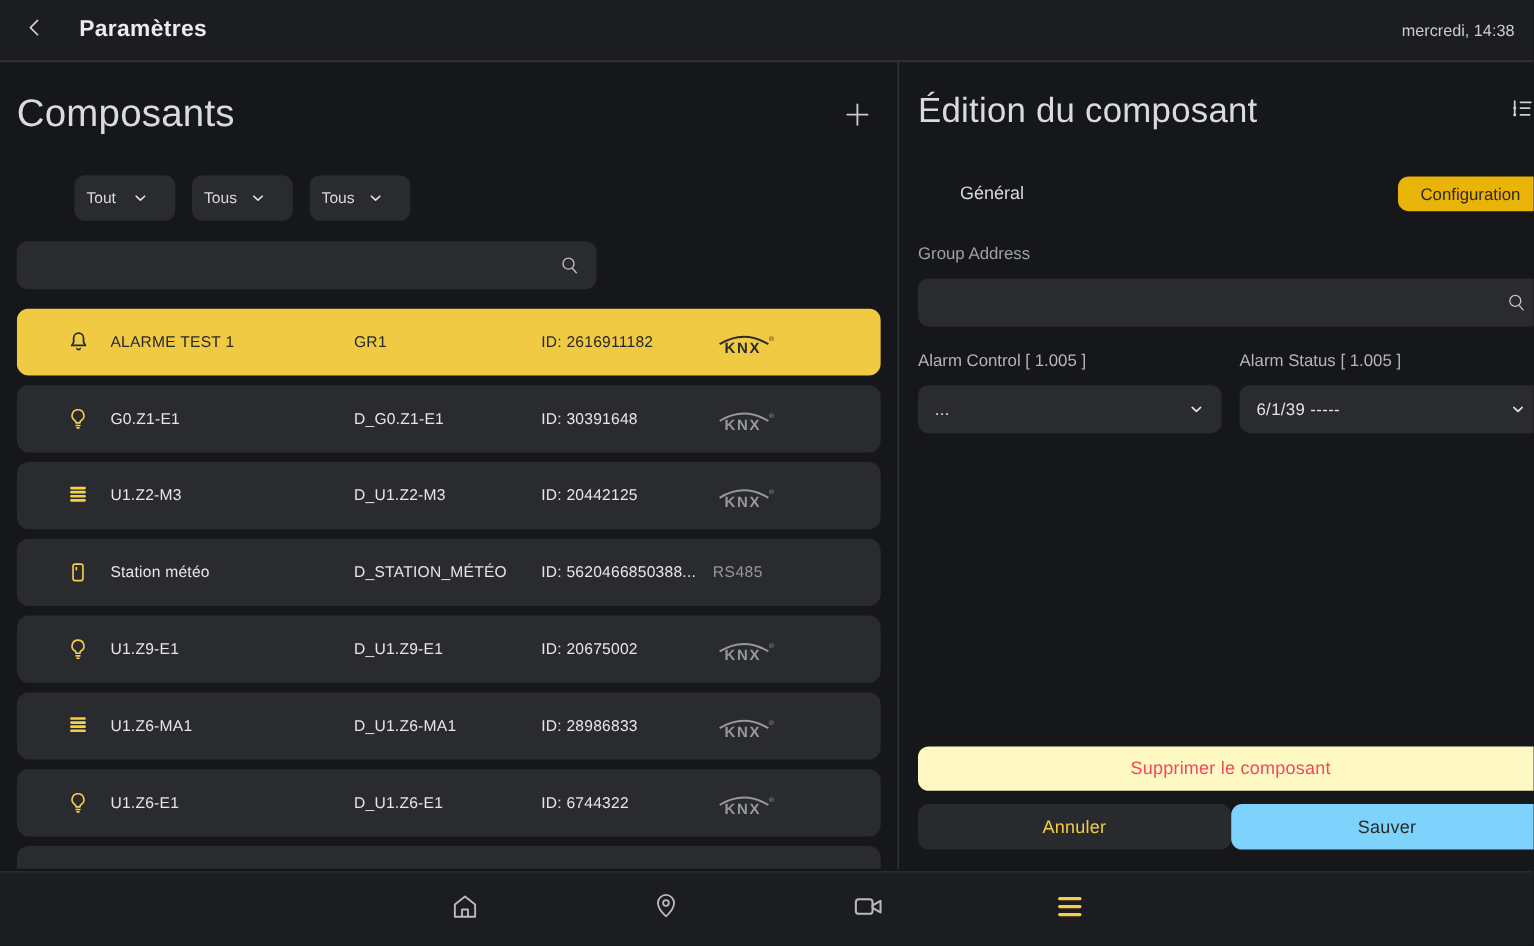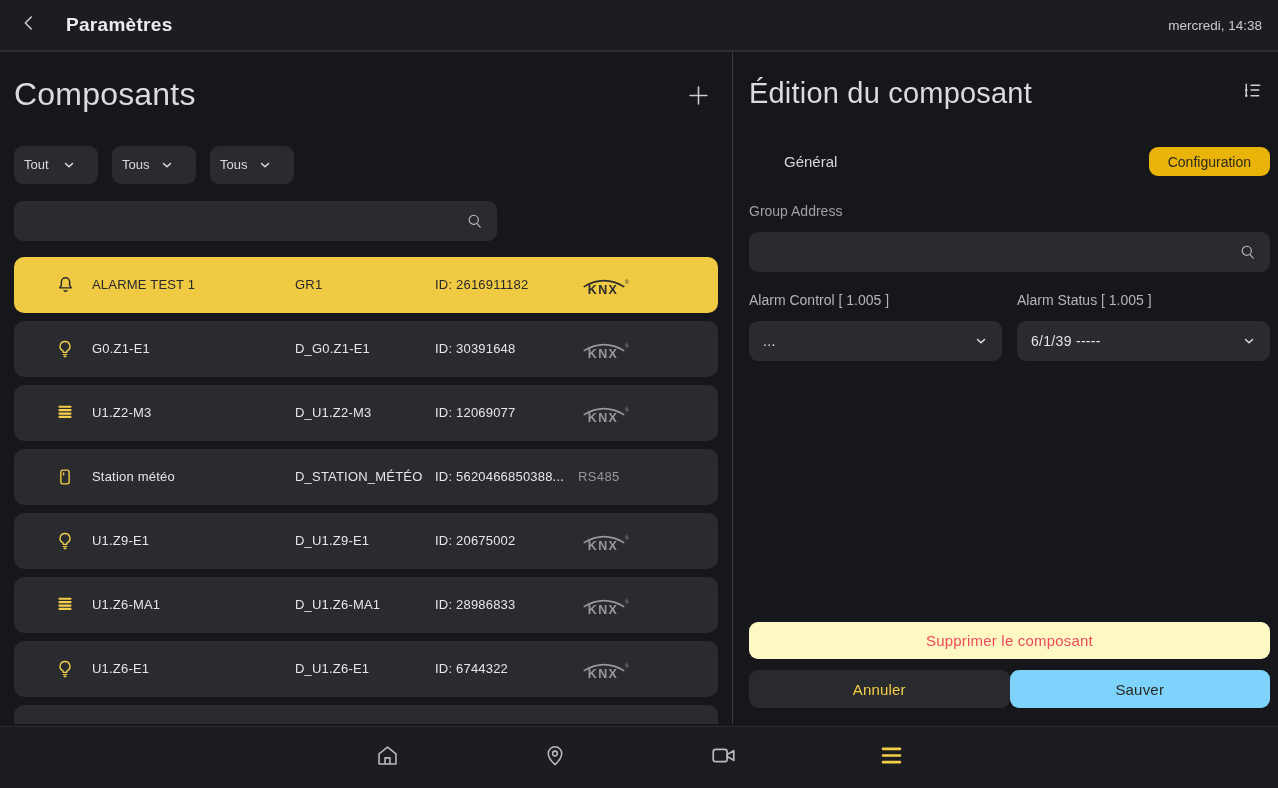--- a/index.html
+++ b/index.html
@@ -28,21 +28,21 @@
     width:808px; border-right:1px solid #3a3b40;
     padding:22px 14px 0 14px; display:flex; flex-direction:column;
   }
   .right-panel { flex:1; padding:22px 16px 16px 16px; display:flex; flex-direction:column; }
 
   
   .panel-head { display:flex; align-items:flex-start; justify-content:space-between; height:48px; }
   .panel-title { font-size:32px; font-weight:400; color:#dadbde; letter-spacing:.2px; line-height:40px; }
   .plus-btn { color:#c9cacc; margin-top:8px; margin-right:6px; cursor:pointer; }
 
-  .filters { display:flex; gap:14px; margin-top:24px; height:38px; }
+  .filters { display:flex; gap:14px; margin-top:24px; height:38px;margin-left:48px; }
   .filter {
     width:84px; height:38px; background:#2a2b2f; border-radius:9px;
     display:flex; align-items:center; padding:0 10px; cursor:pointer;
   }
   .filter-label { font-size:13px; color:#d8d9db; width:32px; overflow:hidden; white-space:nowrap; }
   .filter .chev { margin-left:6px; color:#e3e4e6; display:flex; }
 
   .searchbox {
     margin-top:17px; width:483px; height:40px; background:#2a2b2f;
     border-radius:9px; display:flex; align-items:center; padding:0 12px;
@@ -60,21 +60,21 @@
   .row {
     flex:none; height:56px; background:#2a2b2f; border-radius:10px;
     display:flex; align-items:center; padding-left:40px; padding-right:10px;
     cursor:pointer;
   }
   .row.selected { background:#f1ca43; color:#27282c; }
   .row-icon { width:24px; color:#f5cf4a; display:flex; align-items:center; }
   .row.selected .row-icon { color:#27282c; }
   .row-name { margin-left:14px; width:203px; font-size:13px; letter-spacing:.2px; overflow:hidden; white-space:nowrap; }
   .row-group { width:140px; font-size:13px; letter-spacing:.2px; overflow:hidden; white-space:nowrap; }
-  .row-id { width:143px; font-size:13px; letter-spacing:.2px; overflow:hidden; white-space:nowrap; }
+  .row-id { width:143px; font-size:13px; letter-spacing:.2px; overflow:hidden; white-space:nowrap;margin-left:16px; }
   .row-proto { width:130px; display:flex; align-items:center; color:#97989b; font-size:13px; letter-spacing:.4px; }
   .row.selected .row-proto { color:#2a2b2e; }
   .knx-logo text { font-family:"Liberation Sans", sans-serif; }
 
   
   .rp-head { display:flex; align-items:flex-start; justify-content:space-between; height:44px; }
   .rp-title { font-size:29px; font-weight:400; color:#dadbde; letter-spacing:.2px; line-height:38px; }
   .tree-btn { color:#cfd0d3; margin-top:6px; margin-right:6px; cursor:pointer; }
 
   .rp-tabs { margin-top:29px; height:29px; display:flex; align-items:center; justify-content:space-between; }
@@ -221,21 +221,21 @@
           </span>
   </div>
         <div class="row">
     <span class="row-icon">
             <svg viewBox="0 0 24 24" width="22" height="22" fill="none" stroke="currentColor" stroke-width="2.4" stroke-linecap="round">
               <path d="M6 5.2h12M6 8.9h12M6 12.6h12M6 16.3h12"></path>
             </svg>
           </span>
     <span class="row-name">U1.Z2-M3</span>
     <span class="row-group">D_U1.Z2-M3</span>
-    <span class="row-id">ID: 12069077</span>
+    <span class="row-id">ID: 20442125</span>
     <span class="row-proto">
             <svg class="knx-logo" viewBox="0 0 56 26" width="52" height="24">
               <path d="M6 15 Q28 1.5 50 15" fill="none" stroke="currentColor" stroke-width="1.8"></path>
               <text x="27" y="23" text-anchor="middle" font-size="13.5" font-weight="700" letter-spacing="1.5" fill="currentColor">KNX</text>
               <text x="50.5" y="12" font-size="6" fill="currentColor">®</text>
             </svg>
           </span>
   </div>
         <div class="row">
     <span class="row-icon">

